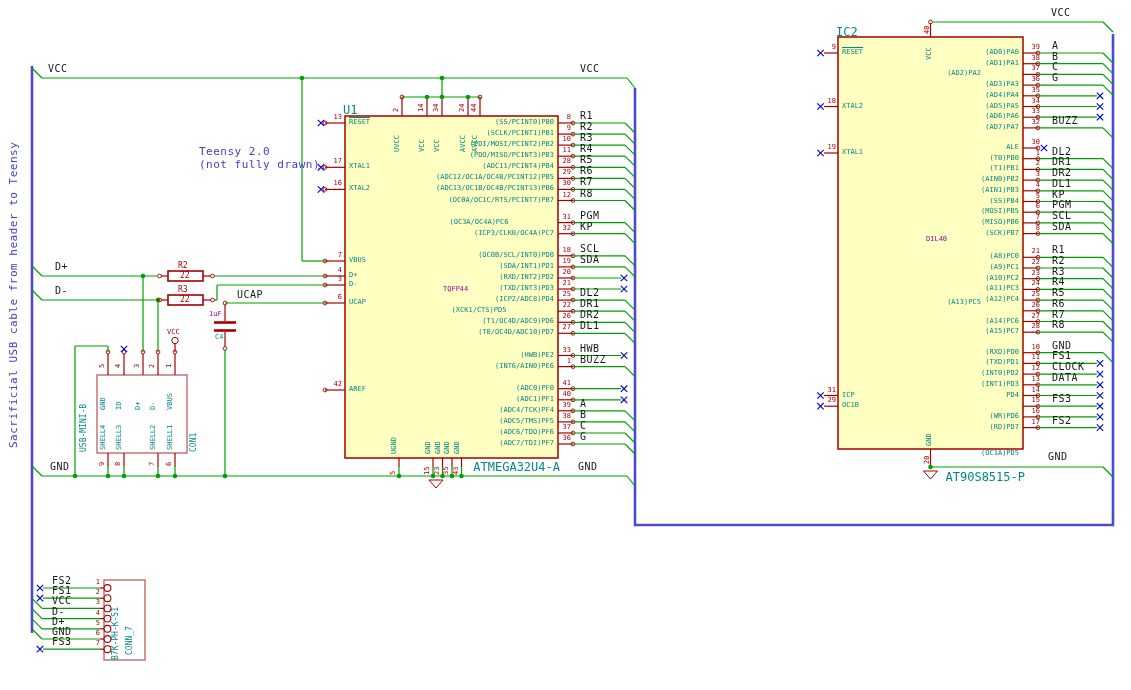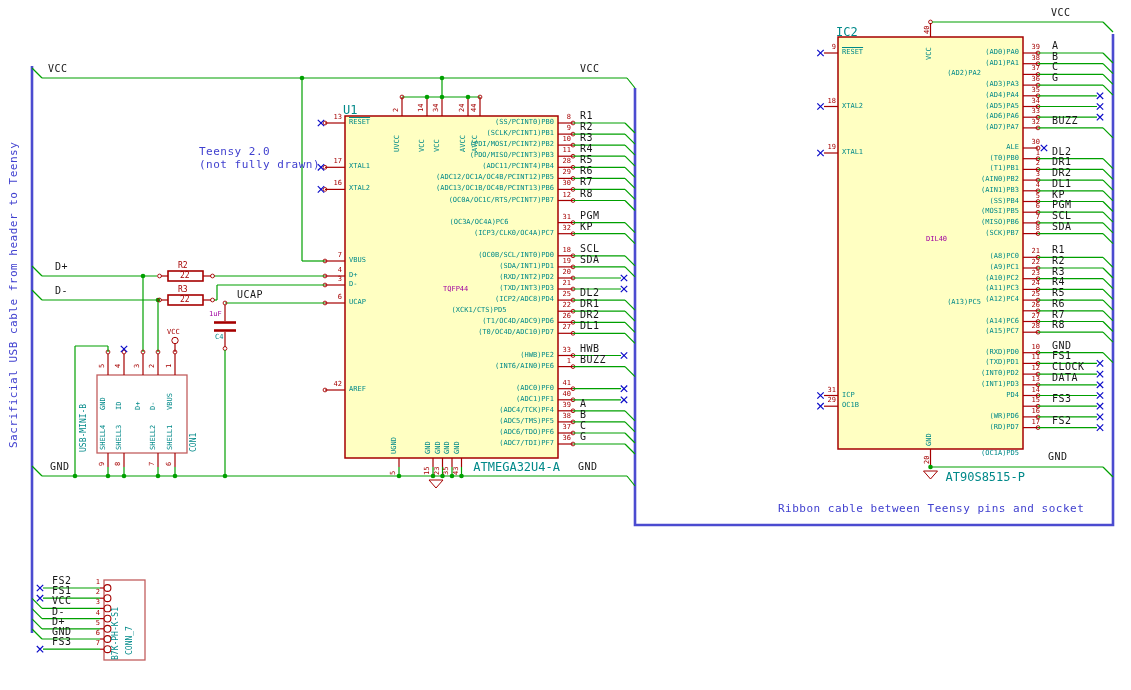--- a/index.html
+++ b/index.html
@@ -788,15 +788,14 @@
       <div class="lbl s10 blk" style="left: 50px; top: 462px;">GND</div>
       <div class="lbl s10 blk" style="left: 578px; top: 462px;">GND</div>
       <div class="lbl s10 blk" style="left: 1048px; top: 452px;">GND</div>
       <div class="lbl s10 blk" style="left: 55px; top: 262px;">D+</div>
       <div class="lbl s10 blk" style="left: 55px; top: 286px;">D-</div>
       <div class="lbl s10 blk" style="left: 237px; top: 290px;">UCAP</div>
     </div>
 
   <div class="lbl s11 blue" style="left:199px;top:146px;">Teensy 2.0</div>
   <div class="lbl s11 blue" style="left:199px;top:159px;">(not fully drawn)</div>
-  <div class="lbl s11 blue" style="left:778px;top:503px;">Ribbon cable between Teensy pins and socket</div>
   <div class="lbl s11 blue rot" style="left:8px;top:448px;">Sacrificial USB cable from header to Teensy</div>
 </div>
 
 </body></html>

